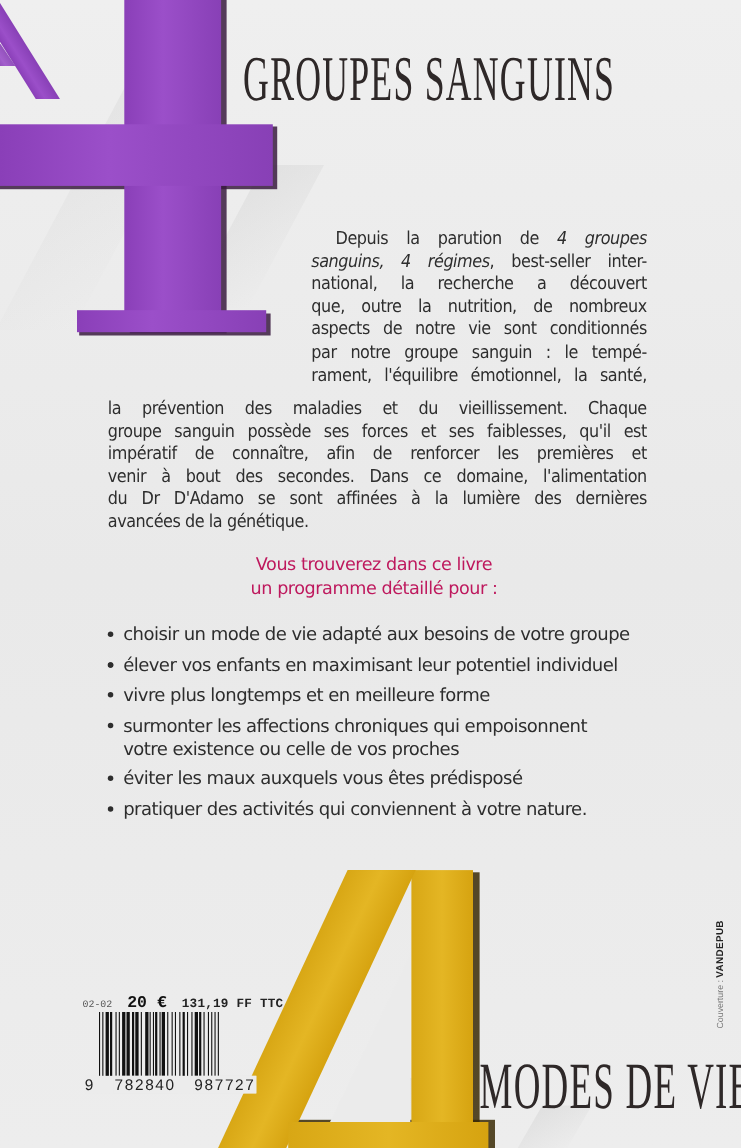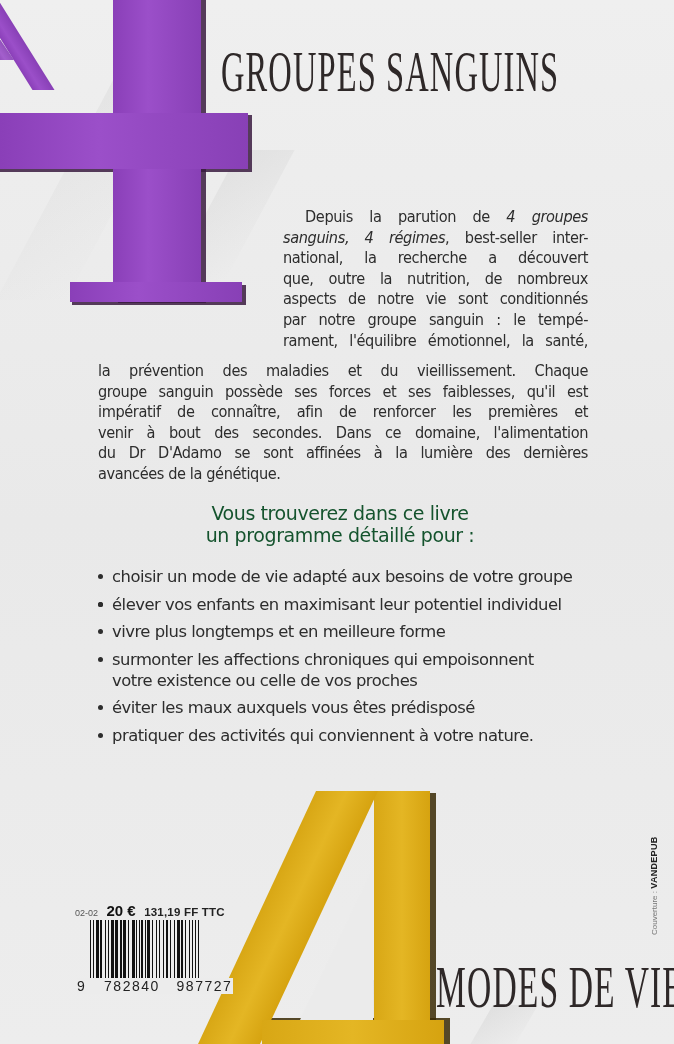--- a/index.html
+++ b/index.html
@@ -37,38 +37,38 @@
     color: #2d2d2d;
     text-align: justify;
     letter-spacing: -0.4px;
     font-stretch: condensed;
   }
   .para .ln { display: block; height: 20.6px; white-space: nowrap; text-align: justify; text-align-last: justify; }
   .para .ln.last { text-align-last: left; }
   .para em { }
 
   .red-heading {
-    color: #14532d;
-    font-size: 19px;
+    color: #be185d;
+    font-size: 16px;
     line-height: 22px;
     text-align: center;
     letter-spacing: -0.4px;
   }
 
   .bullets { list-style: none; margin: 0; padding: 0; }
   .bullets li {
     position: relative; padding-left: 16px;
     font-size: 16.4px; line-height: 21px; color: #2d2d2d; letter-spacing: -0.5px;
     margin-bottom: 6.5px; white-space: nowrap;
   }
   .bullets li .dot {
     position: absolute; left: 2px; top: 8px; width: 5px; height: 5px; border-radius: 50%; background: #2d2d2d;
   }
 
-  .price-row { font-family: Liberation Sans, sans-serif; white-space: nowrap; }
+  .price-row { font-family: Liberation Mono, monospace; white-space: nowrap; }
   .barcode { display: flex; align-items: flex-start; height: 62px; }
   .barcode span { display: block; background: #111; height: 62px; }
   .barcode span.gap { background: transparent; }
   .isbn { font-family: "Liberation Sans", sans-serif; font-size: 14px; letter-spacing: 1.5px; color: #222; }
 
   .vertical-credit {
     position: absolute; transform: rotate(-90deg); transform-origin: left top;
     white-space: nowrap; font-family: "Liberation Sans", sans-serif; font-size: 8px; color: #777;
   }
   .vertical-credit b { color: #222; font-weight: 900; font-size: 9px; letter-spacing: 0.3px; }

